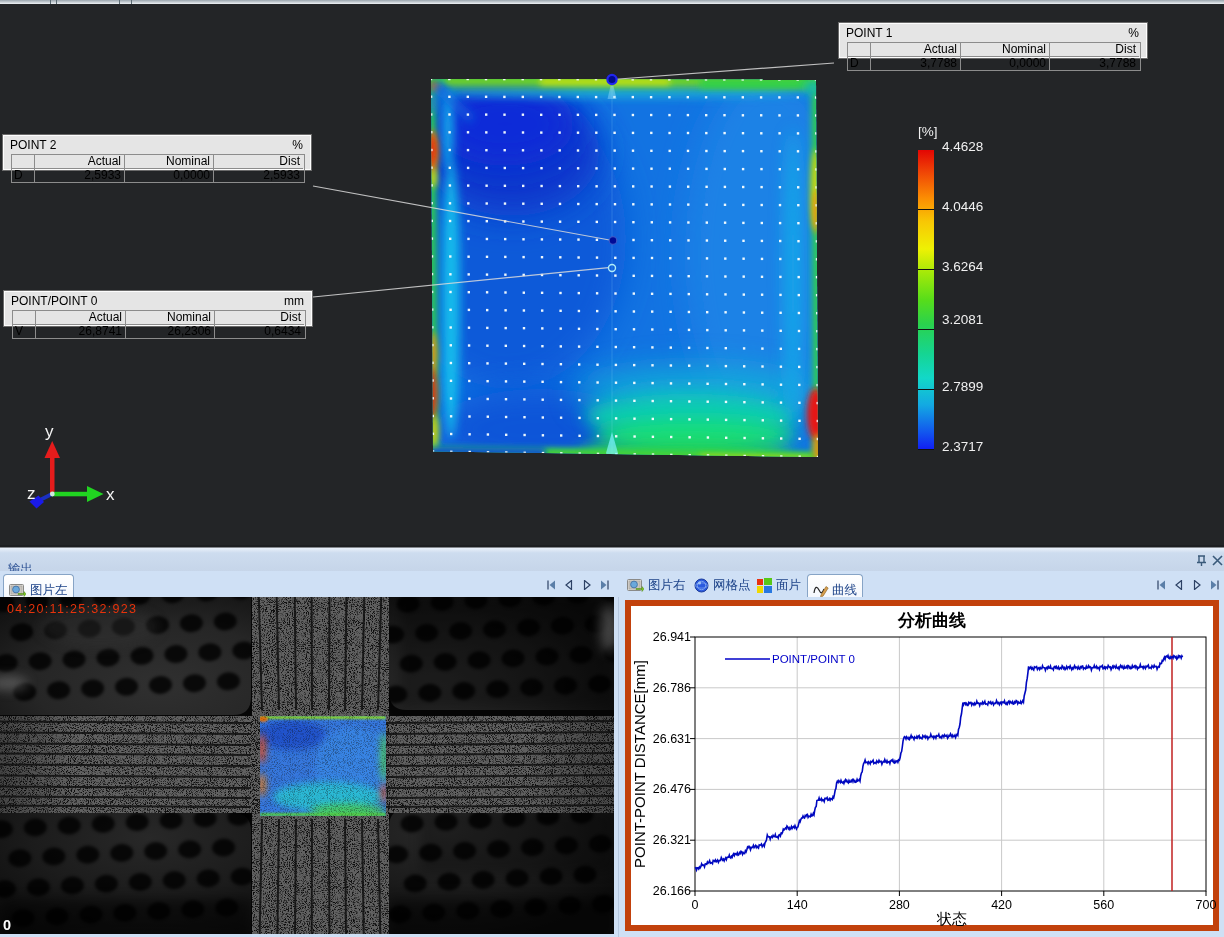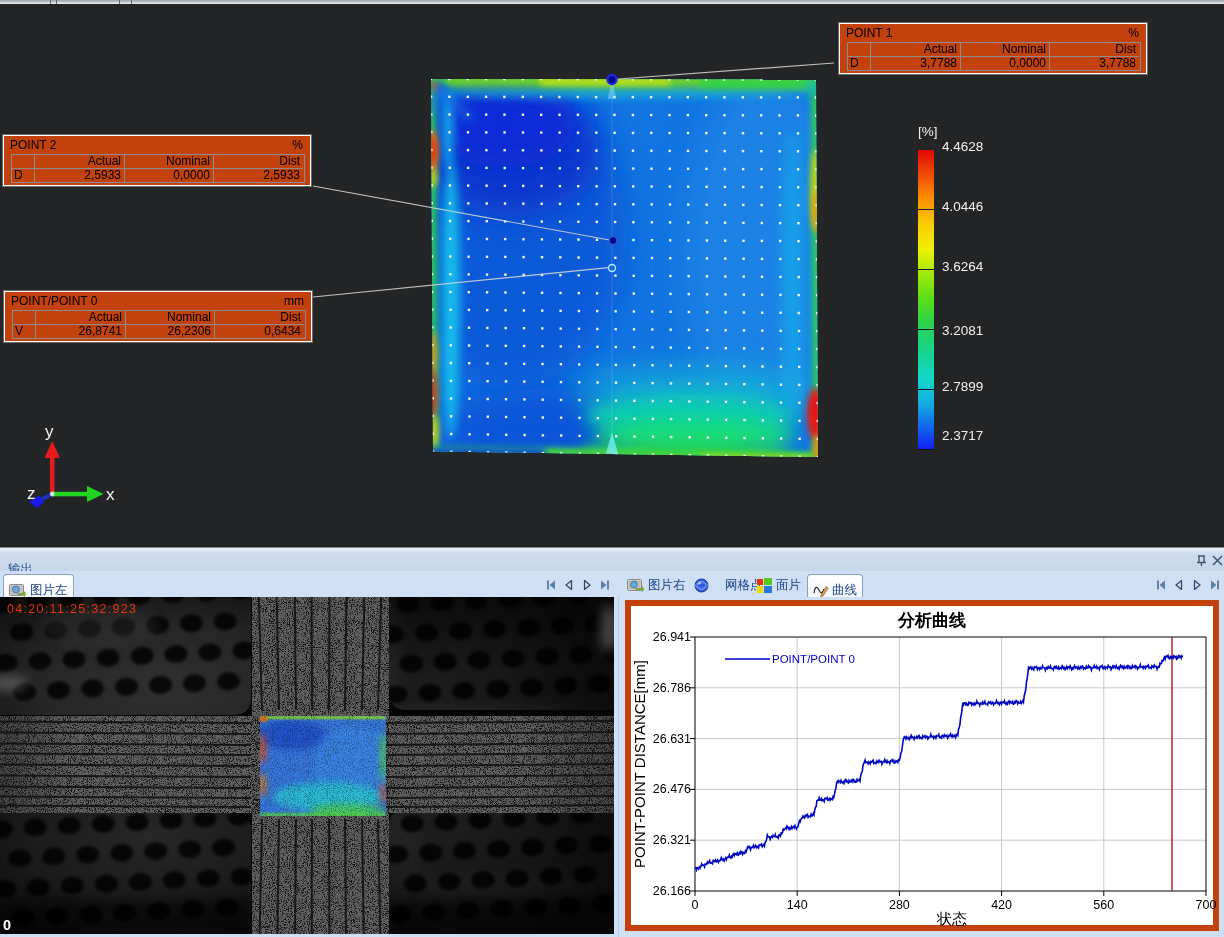--- a/index.html
+++ b/index.html
@@ -1,18 +1,18 @@
 <!DOCTYPE html>
 <html><head><meta charset="utf-8">
 <style>
 *{margin:0;padding:0;box-sizing:border-box}
 html,body{width:1224px;height:937px;overflow:hidden;background:#232527;font-family:"Liberation Sans",sans-serif}
 #topstrip{position:absolute;left:0;top:0;width:1224px;height:4px;background:linear-gradient(to bottom,#9aa5ad,#eef2f5)}
 #vp{position:absolute;left:0;top:4px;width:1224px;height:541px;background:#232527}
-.abox{position:absolute;width:310px;height:53px;background:#c2410c;border:1px solid #6a6a6a;box-shadow:0 0 0 1px #fdfdfd inset;font-size:12px;color:#000}
+.abox{position:absolute;width:310px;height:37px;background:#e5e5e5;border:1px solid #6a6a6a;box-shadow:0 0 0 1px #fdfdfd inset;font-size:12px;color:#000}
 .abhead{display:flex;justify-content:space-between;padding:2px 8px 0 7px;height:17px;align-items:center}
 .abtable{position:absolute;left:8px;top:19px;width:294px;height:29px;border:1.5px solid #8c8c8c}
 .abrow{display:flex;height:50%}
 .ac{border-right:1.5px solid #8c8c8c;border-bottom:1.5px solid #8c8c8c;text-align:right;padding:0 3px 0 2px;line-height:12.5px;overflow:hidden}
 .ac.c0{width:23px}.ac.c1{width:90px}.ac.c2{width:89px}.ac.c3{width:89px;border-right:none}
 .abrow:last-child .ac{border-bottom:none}
 #dock{position:absolute;left:0;top:545px;width:1224px;height:392px;background:#cfe0f5}
 #dtitle{position:absolute;left:0;top:0;width:1224px;height:26px;background:linear-gradient(to bottom,#1d1f21 0,#1d1f21 2px,#eaf1fa 3px,#cddcef 8px,#c6d5e9 100%);color:#2a4f92;font-size:12.5px}
 #dtabs{position:absolute;left:0;top:26px;width:1224px;height:26px;background:#cfe0f5}
 .tab{position:absolute;top:3px;height:23px;background:linear-gradient(to bottom,#ffffff,#f0f5fc);border:1px solid #87a4c6;border-bottom:none;border-radius:4px 4px 0 0;display:flex;align-items:center;padding:15px 5px;color:#1c4288;font-size:12.5px}
@@ -658,23 +658,23 @@
 <div style="position:absolute;left:0;top:146px;width:16px;height:300px;background:linear-gradient(to bottom,#e30603 0%,#ef4206 7%,#fb8d03 16%,#f8c804 24%,#eef104 33%,#a3e909 41%,#57dd1a 50%,#2ad24d 58%,#15d593 68%,#12d8c8 76%,#13a9e2 85%,#1257ee 94%,#111cf4 100%)">
         <div style="position:absolute;left:0;top:59px;width:16px;height:1px;background:#111"></div>
         <div style="position:absolute;left:0;top:119px;width:16px;height:1px;background:#111"></div>
         <div style="position:absolute;left:0;top:179px;width:16px;height:1px;background:#111"></div>
         <div style="position:absolute;left:0;top:239px;width:16px;height:1px;background:#111"></div>
         <div style="position:absolute;left:0;top:299px;width:16px;height:1px;background:#111"></div>
       </div>
 <div style="position:absolute;left:24px;top:135px;width:60px">4.4628</div>
       <div style="position:absolute;left:24px;top:195px;width:60px">4.0446</div>
       <div style="position:absolute;left:24px;top:255px;width:60px">3.6264</div>
-      <div style="position:absolute;left:24px;top:319px;width:60px">3.2081</div>
+      <div style="position:absolute;left:24px;top:308px;width:60px">3.2081</div>
       <div style="position:absolute;left:24px;top:375px;width:60px">2.7899</div>
-      <div style="position:absolute;left:24px;top:424px;width:60px">2.3717</div>
+      <div style="position:absolute;left:24px;top:435px;width:60px">2.3717</div>
 </div>
     <svg width="130" height="110" style="position:absolute;left:0px;top:411px" xmlns="http://www.w3.org/2000/svg">
 <g>
 <path d="M52,79 L40,85" stroke="#1a30c0" stroke-width="4"></path>
 <path d="M38.5,80.5 L44,87 L36.5,93.5 L29.5,86.5 Z" fill="#1a1ae8"></path>
 <rect x="50" y="41" width="4.5" height="38" fill="#e51c1c"></rect>
 <path d="M52.2,26 L60,43 L44.5,43 Z" fill="#e51c1c"></path>
 <rect x="52" y="76.8" width="36" height="4.5" fill="#21d421"></rect>
 <path d="M103.5,79 L87,71 L87,87 Z" fill="#21d421"></path>
 <circle cx="52.3" cy="79" r="2.4" fill="#cfe8df"></circle>
@@ -727,21 +727,21 @@
         </svg>
         <span style="margin-left:4px">图片右</span>
       </div>
 <div class="tabflat" style="left:694px">
         <svg width="15" height="15" viewBox="0 0 15 15">
           <circle cx="7.5" cy="7.5" r="6.5" fill="#2a5adf" stroke="#1a3a9a"></circle>
           <circle cx="7.5" cy="7.5" r="4.2" fill="none" stroke="#7aa0ee" stroke-width="1"></circle>
           <ellipse cx="7.5" cy="7.5" rx="6.2" ry="2.6" fill="none" stroke="#7aa0ee" stroke-width="0.8"></ellipse>
           <circle cx="5.5" cy="5" r="1.6" fill="#9ec2f8"></circle>
         </svg>
-        <span style="margin-left:16px">网格点</span>
+        <span style="margin-left:4px">网格点</span>
       </div>
 <div class="tabflat" style="left:757px">
         <svg width="15" height="15" viewBox="0 0 15 15">
           <rect x="0" y="1" width="6" height="6" fill="#e83010"></rect>
           <rect x="7" y="0" width="8" height="7" fill="#58c818"></rect>
           <rect x="0" y="8" width="6" height="7" fill="#f0d800"></rect>
           <rect x="7" y="8" width="8" height="7" fill="#2878e0"></rect>
         </svg>
         <span style="margin-left:4px">面片</span>
       </div>

